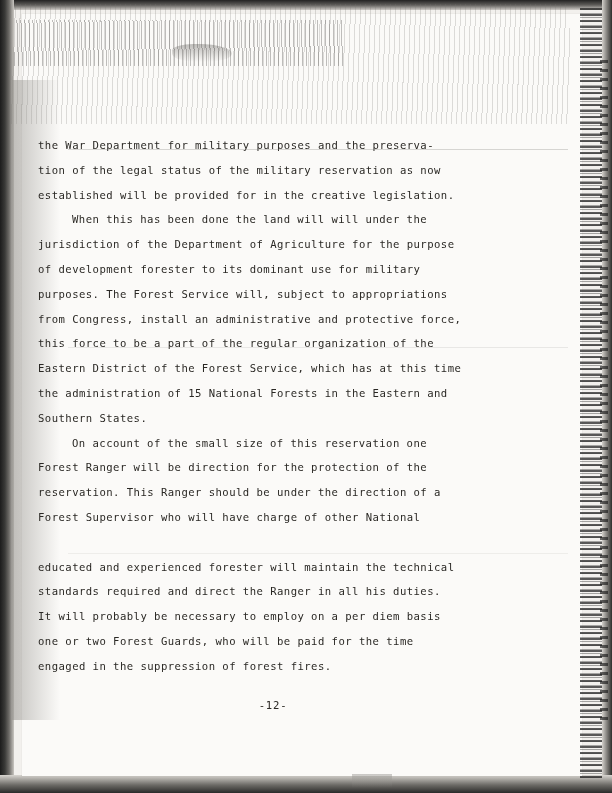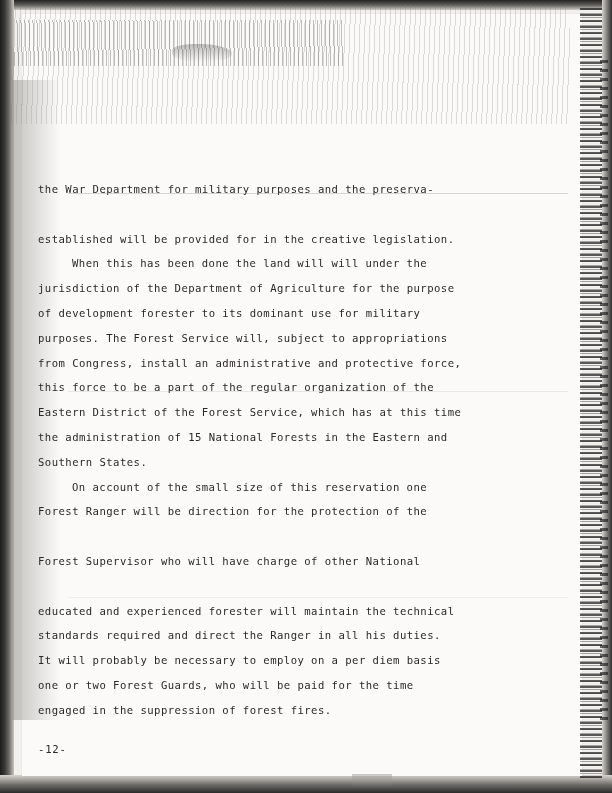--- a/index.html
+++ b/index.html
@@ -156,39 +156,39 @@
 
   .doc-body {
     position: absolute;
     left: 38px;
     top: 133px;
     width: 470px;
     font-size: 10.6px;
     line-height: 24.8px;
     letter-spacing: 0.45px;
     color: #2a2824;
-    margin-top: 44px;
   }
 
   .para {
     margin: 0;
   }
   .para + .para {
     margin-top: 0px;
   }
   .indent {
     display: inline-block;
     width: 34px;
   }
 
   .page-number {
     position: absolute;
     left: 0;
     top: 560px;
     width: 470px;
+    text-align: center;
     font-size: 10.6px;
     letter-spacing: 0.8px;
     color: #2a2824;
   }
 
   
   .smudge {
     position: absolute;
     left: 30px;
     width: 500px;
@@ -215,40 +215,40 @@
   <div class="grain-top"></div>
   <div class="grain-top2"></div>
   <div class="grain-left"></div>
   <div class="speckle-band"></div>
   <div class="speckle-band2"></div>
 
   <div class="doc-body">
 
     <p class="para">
       <span>the War Department for military purposes and the preserva-</span><br>
-      <br>
+      <span>tion of the legal status of the military reservation as now</span><br>
       <span>established will be provided for in the creative legislation.</span>
     </p>
 
     <p class="para">
       <span class="indent"></span><span>When this has been done the land will will under the</span><br>
       <span>jurisdiction of the Department of Agriculture for the purpose</span><br>
       <span>of development forester to its dominant use for military</span><br>
       <span>purposes.  The Forest Service will, subject to appropriations</span><br>
       <span>from Congress, install an administrative and protective force,</span><br>
       <span>this force to be a part of the regular organization of the</span><br>
       <span>Eastern District of the Forest Service, which has at this time</span><br>
       <span>the administration of 15 National Forests in the Eastern and</span><br>
       <span>Southern States.</span>
     </p>
 
     <p class="para">
       <span class="indent"></span><span>On account of the small size of this reservation one</span><br>
       <span>Forest Ranger will be direction for the protection of the</span><br>
-      <br>
+      <span>reservation.  This Ranger should be under the direction of a</span><br>
       <span>Forest Supervisor who will have charge of other National</span><br>
       <br>
       <span>educated and experienced forester will maintain the technical</span><br>
       <span>standards required and direct the Ranger in all his duties.</span><br>
       <span>It will probably be necessary to employ on a per diem basis</span><br>
       <span>one or two Forest Guards, who will be paid for the time</span><br>
       <span>engaged in the suppression of forest fires.</span>
     </p>
 
     <div class="page-number">-12-</div>

